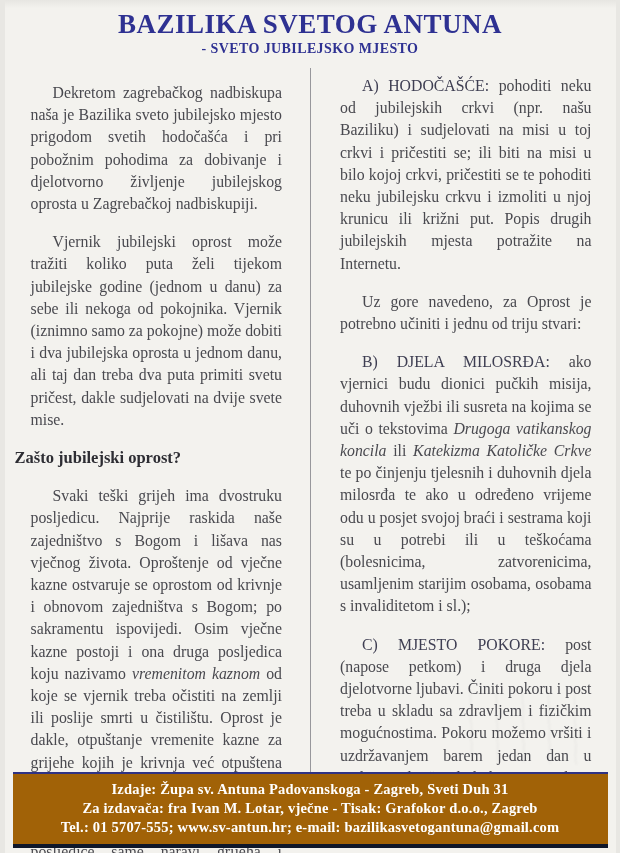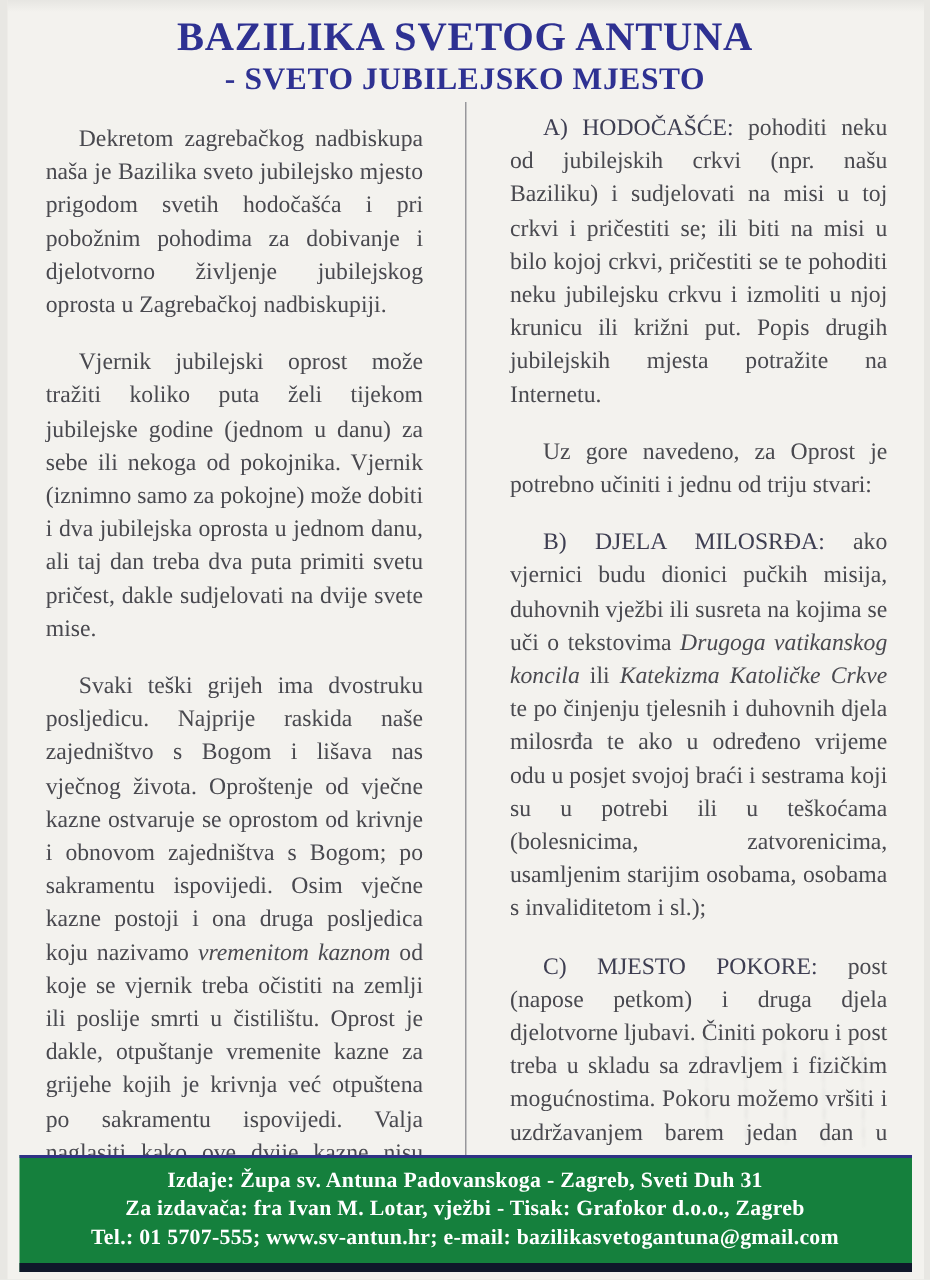--- a/index.html
+++ b/index.html
@@ -21,21 +21,21 @@
   header.doc-title { text-align: center; padding-top: 10px; line-height: 1.08; }
   header.doc-title h1 {
     margin: 0;
     font-size: 27px;
     font-weight: bold;
     letter-spacing: 0.5px;
     color: #2e3192;
   }
   header.doc-title h2 {
     margin: 2px 0 0 0;
-    font-size: 21px;
+    font-size: 14px;
     font-weight: bold;
     letter-spacing: 0.4px;
     color: #2e3192;
   }
   .columns {
     position: absolute;
     top: 66px; left: 10px; right: 8px; bottom: 66px;
     display: flex;
   }
   .col {
@@ -61,23 +61,23 @@
     font-size: 16.5px;
     color: #2d2d33;
     text-align: left;
   }
   .caps { color: #3e3e52; }
   .col em { font-style: italic; }
   .col strong { color: #6d28d9; }
   footer.pub {
     position: absolute;
     left: 8px; right: 8px; bottom: 5px;
-    background: #15803d;
+    background: #a16207;
     border-top: 2px solid #2f3284;
-    border-bottom: 6px solid #0f172a;
+    border-bottom: 4px solid #0f172a;
     color: #ffffff;
     text-align: center;
     padding: 6px 4px 7px 4px;
   }
   footer.pub p {
     margin: 0;
     font-size: 14.5px;
     font-weight: bold;
     line-height: 19px;
     letter-spacing: 0.2px;
@@ -106,20 +106,21 @@
 
   <header class="doc-title">
     <h1>BAZILIKA SVETOG ANTUNA</h1>
     <h2>- SVETO JUBILEJSKO MJESTO</h2>
   </header>
 
   <main class="columns">
     <section class="col left">
       <p class="indent">Dekretom zagrebačkog nadbiskupa naša je Bazilika sveto jubilejsko mjesto prigodom svetih hodočašća i pri pobožnim pohodima za dobivanje i djelotvorno življenje jubilejskog oprosta u Zagrebačkoj nadbiskupiji.</p>
       <p class="indent">Vjernik jubilejski oprost može tražiti koliko puta želi tijekom jubilejske godine (jednom u danu) za sebe ili nekoga od pokojnika. Vjernik (iznimno samo za pokojne) može dobiti i dva jubilejska oprosta u jednom danu, ali taj dan treba dva puta primiti svetu pričest, dakle sudjelovati na dvije svete mise.</p>
+      <h3>Zašto jubilejski oprost?</h3>
       <p class="indent"><span>Svaki teški grijeh ima dvostruku posljedicu. Najprije raskida naše zajedništvo s Bogom i lišava nas vječnog života. Oproštenje od vječne kazne ostvaruje se oprostom od krivnje i obnovom zajedništva s Bogom; po sakramentu ispovijedi. Osim vječne kazne postoji i ona druga posljedica koju nazivamo </span><em>vremenitom kaznom</em><span> od koje se vjernik treba očistiti na zemlji ili poslije smrti u čistilištu. Oprost je dakle, otpuštanje vremenite kazne za grijehe kojih je krivnja već otpuštena po sakramentu ispovijedi. Valja naglasiti kako ove dvije kazne nisu “kazne” u užem smislu riječi, nego su posljedice same naravi grijeha i čovjekova slobodnog pristanka uz isti.</span></p>
       <h3>Za jubilejski oprost je potrebno:</h3>
       <p class="indent">1. Biti u stanju milosti (ako je potrebno, ispovijedati se)</p>
       <p class="indent">2. Pričestiti se (na dan kada se želi izmoliti Oprost)</p>
 
     </section>
 
     <div class="divider"></div>
 
     <section class="col right">
@@ -129,16 +130,16 @@
       <p class="indent gap"><span class="caps">C) MJESTO POKORE:</span><span> post (napose petkom) i druga djela djelotvorne ljubavi. Činiti pokoru i post treba u skladu sa zdravljem i fizičkim mogućnostima. Pokoru možemo vršiti i uzdržavanjem barem jedan dan u tjednu od “uzaludnih stvari koje odvlače pažnju”, kao što su ponekad teškoćama mediji ili televizija.</span></p>
       <p class="indent gap"><strong>Trajanje jubilejskog oprosta:</strong><span> od 29. prosinca 2024. do 6. siječnja 2026.</span></p>
       <p class="indent">U Jubilejskoj godini budimo hodočasnici nade i upotrijebimo ove velike milosti za spasenje drugih i nas samih!</p>
     </section>
   </main>
 
   <div class="bleed"></div>
 
   <footer class="pub">
     <p>Izdaje: Župa sv. Antuna Padovanskoga - Zagreb, Sveti Duh 31</p>
-    <p>Za izdavača:  fra Ivan M. Lotar, vježbi - Tisak: Grafokor d.o.o., Zagreb</p>
+    <p>Za izdavača:  fra Ivan M. Lotar, vječne - Tisak: Grafokor d.o.o., Zagreb</p>
     <p>Tel.: 01 5707-555; www.sv-antun.hr; e-mail: bazilikasvetogantuna@gmail.com</p>
   </footer>
 </div>
 
 </body></html>

